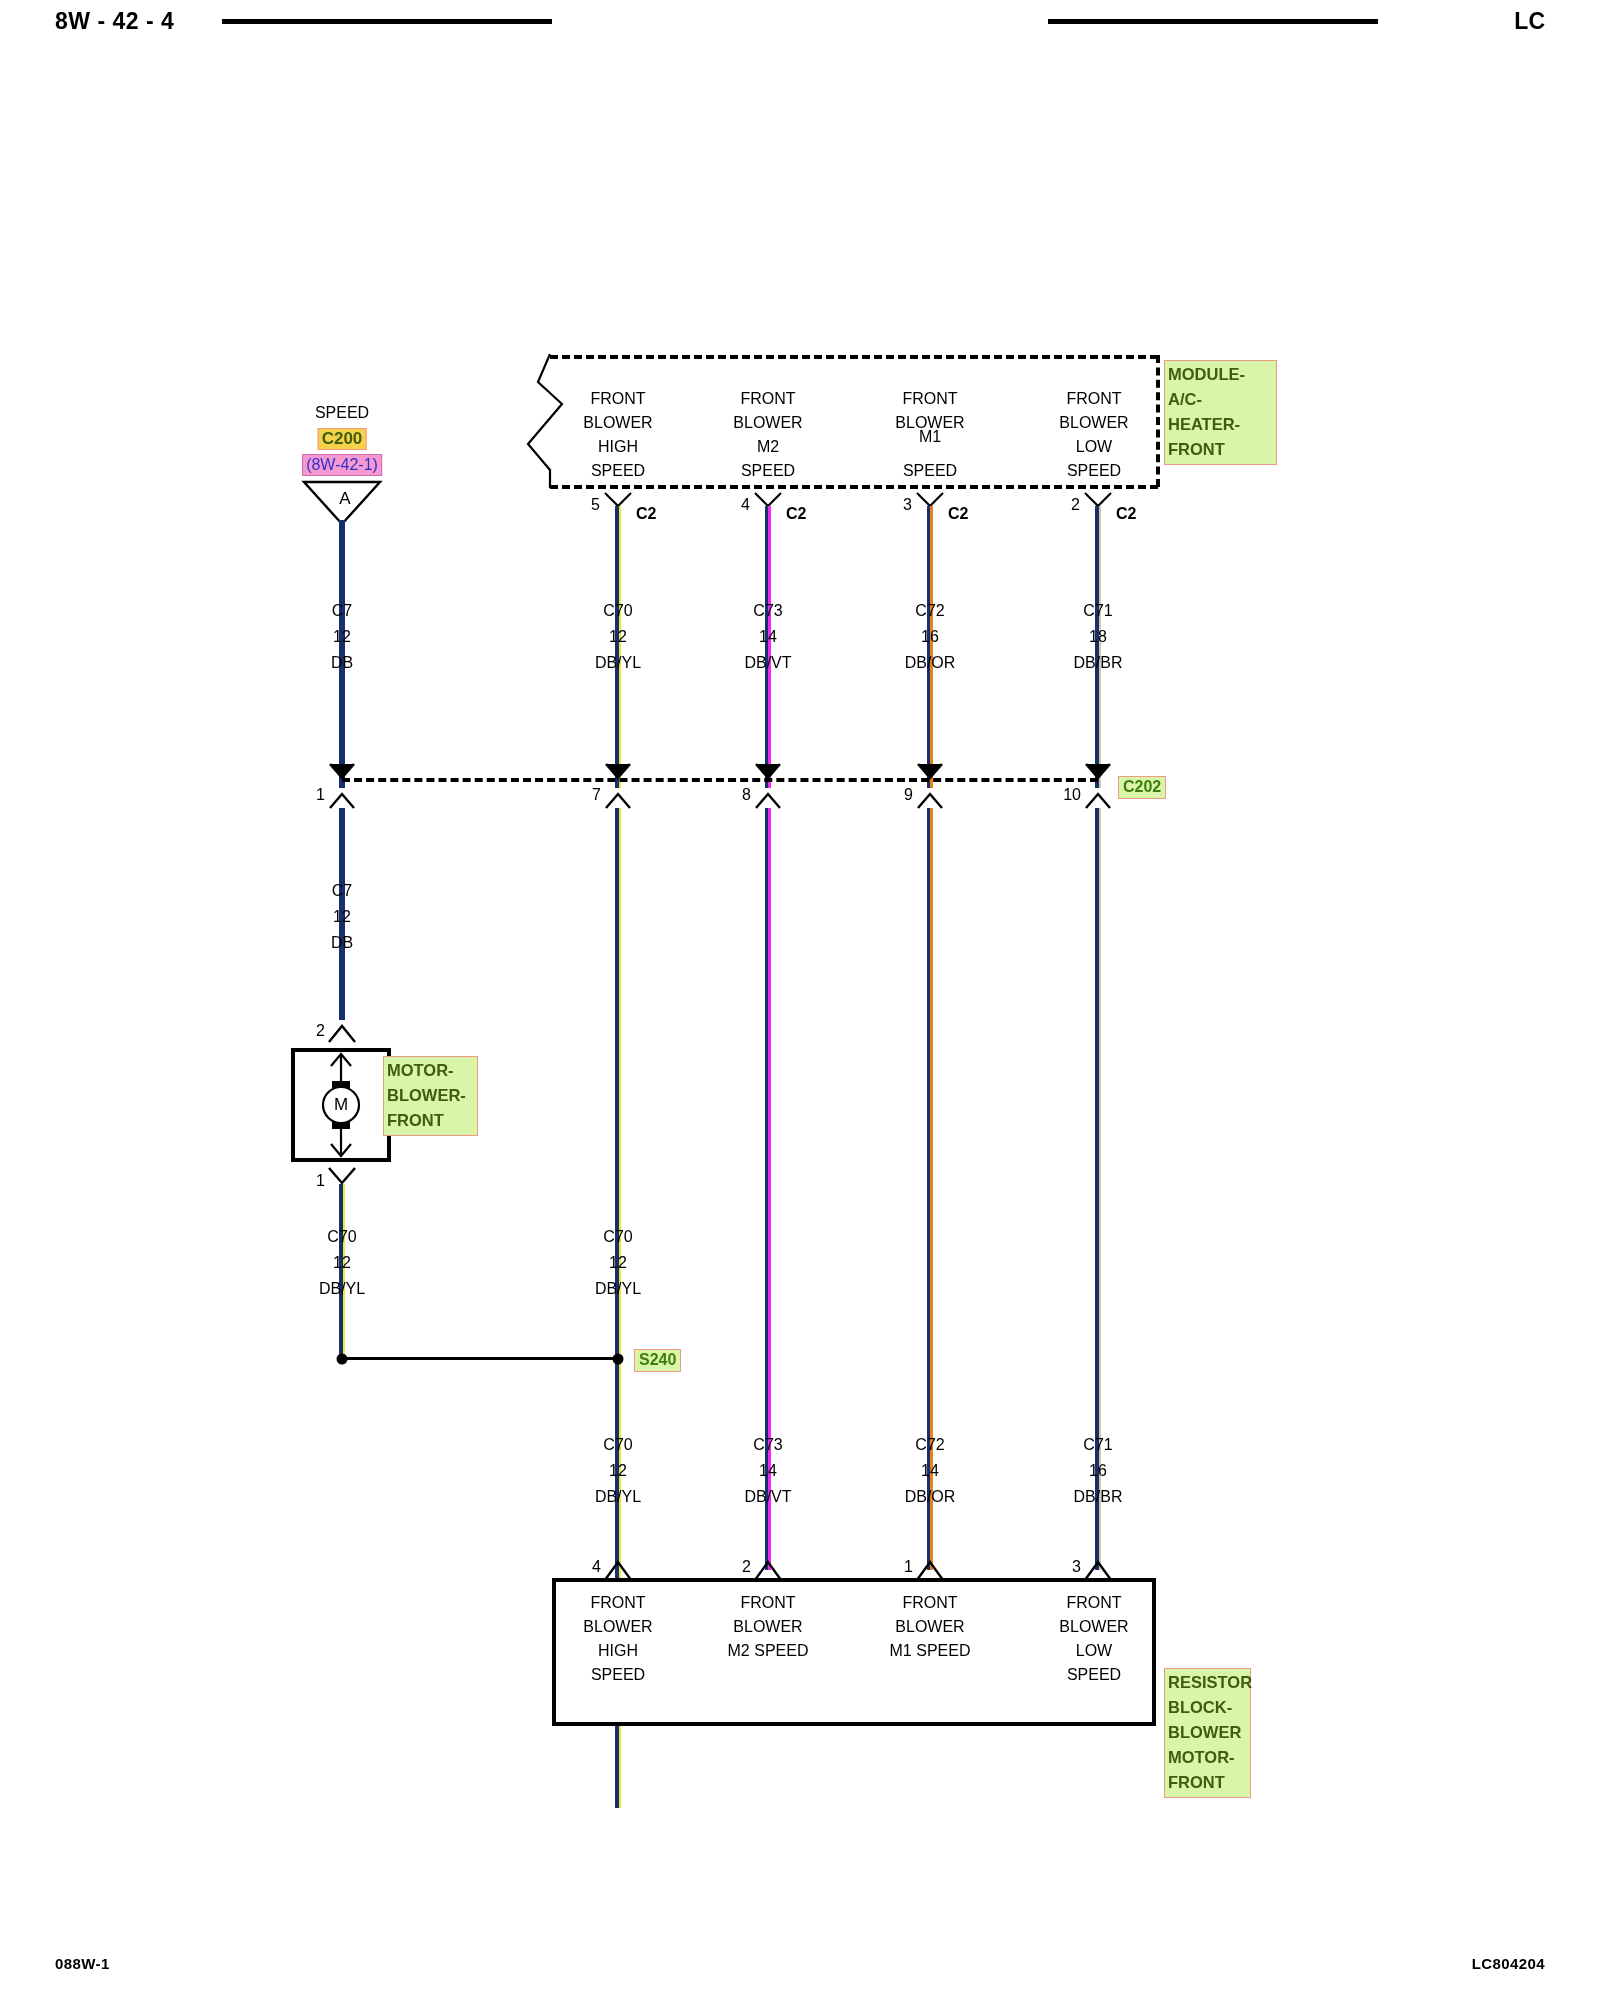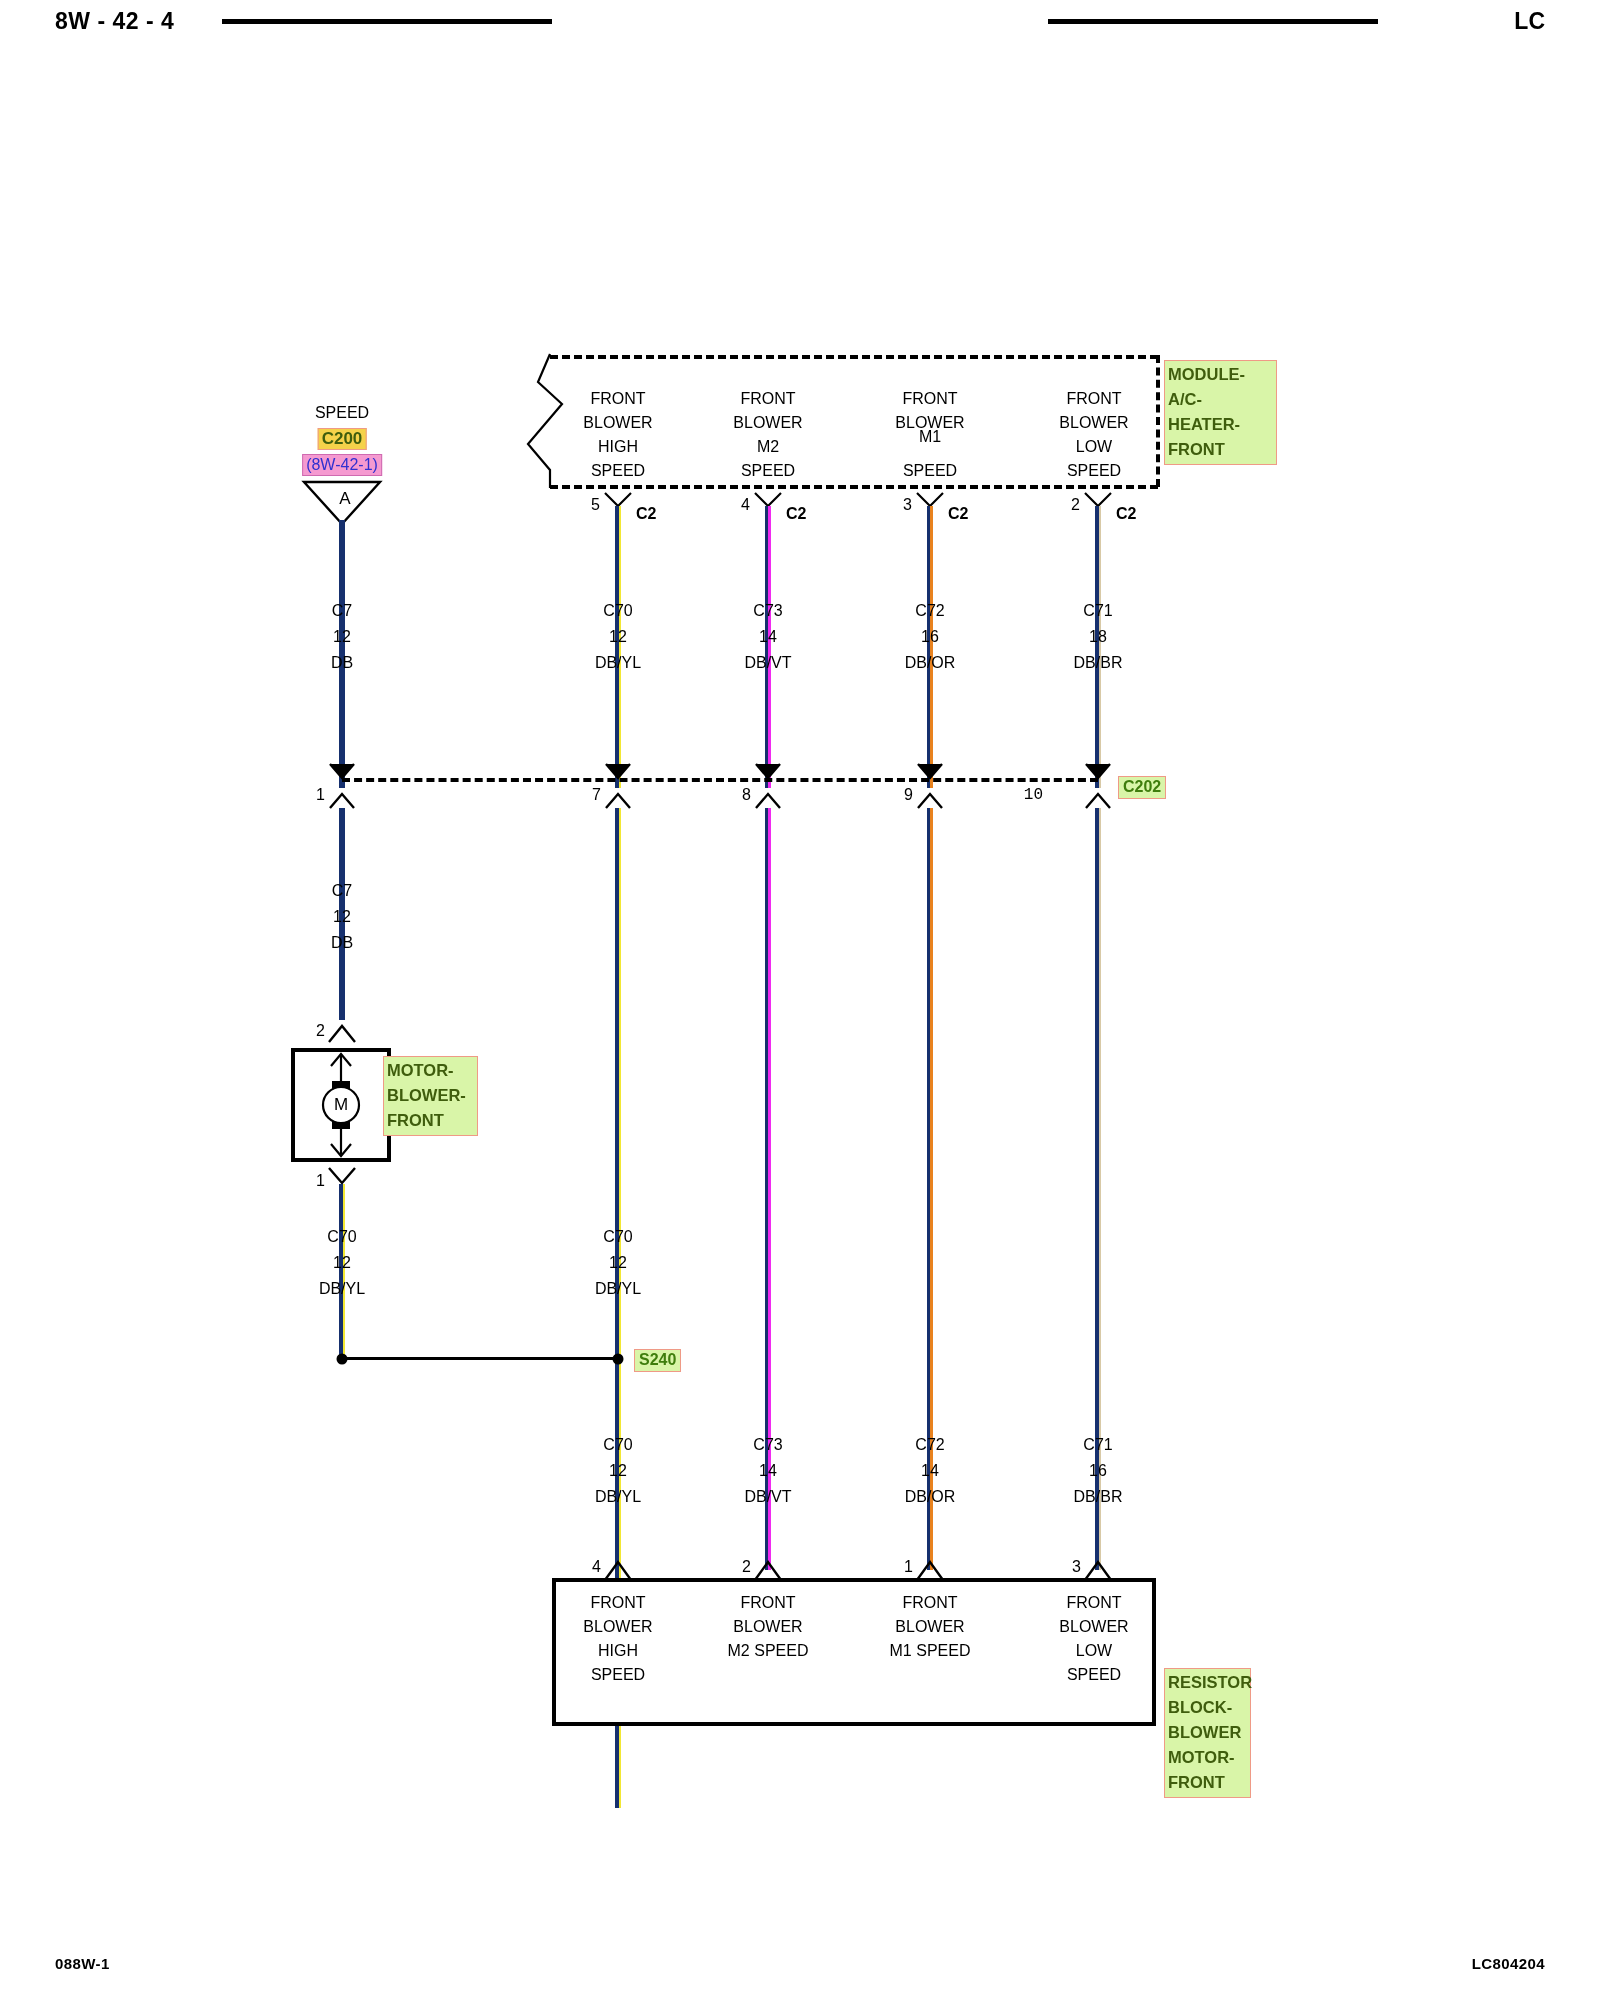--- a/index.html
+++ b/index.html
@@ -227,21 +227,21 @@
   <svg width="28" height="58" style="left:916px;top:762px;">
     <polyline points="2,2 14,16 26,2" fill="#000" stroke="#000" stroke-width="2.4"></polyline>
     <polyline points="2,46 14,32 26,46" fill="none" stroke="#000" stroke-width="2.4"></polyline>
   </svg>
   <div class="pinnum" style="left:913px;top:786px;">9</div>
 
   <svg width="28" height="58" style="left:1084px;top:762px;">
     <polyline points="2,2 14,16 26,2" fill="#000" stroke="#000" stroke-width="2.4"></polyline>
     <polyline points="2,46 14,32 26,46" fill="none" stroke="#000" stroke-width="2.4"></polyline>
   </svg>
-  <div class="pinnum" style="left:1043px;top:786px;font-family:Liberation Mono, monospace;">10</div>
+  <div class="pinnum" style="left:1081px;top:786px;">10</div>
 
   <div class="tag" style="left:1118px;top:776px;">C202</div>
 
   <div class="wire w-db" style="left:339px;top:808px;height:212px;"></div>
   <div class="wire w-dbyl" style="left:615px;top:808px;height:1000px;"></div>
   <div class="wire w-dbvt" style="left:765px;top:808px;height:762px;"></div>
   <div class="wire w-dbor" style="left:927px;top:808px;height:762px;"></div>
   <div class="wire w-dbbr" style="left:1095px;top:808px;height:762px;"></div>
 
   <div class="tc" style="left:342px;top:882px;">C7</div>

